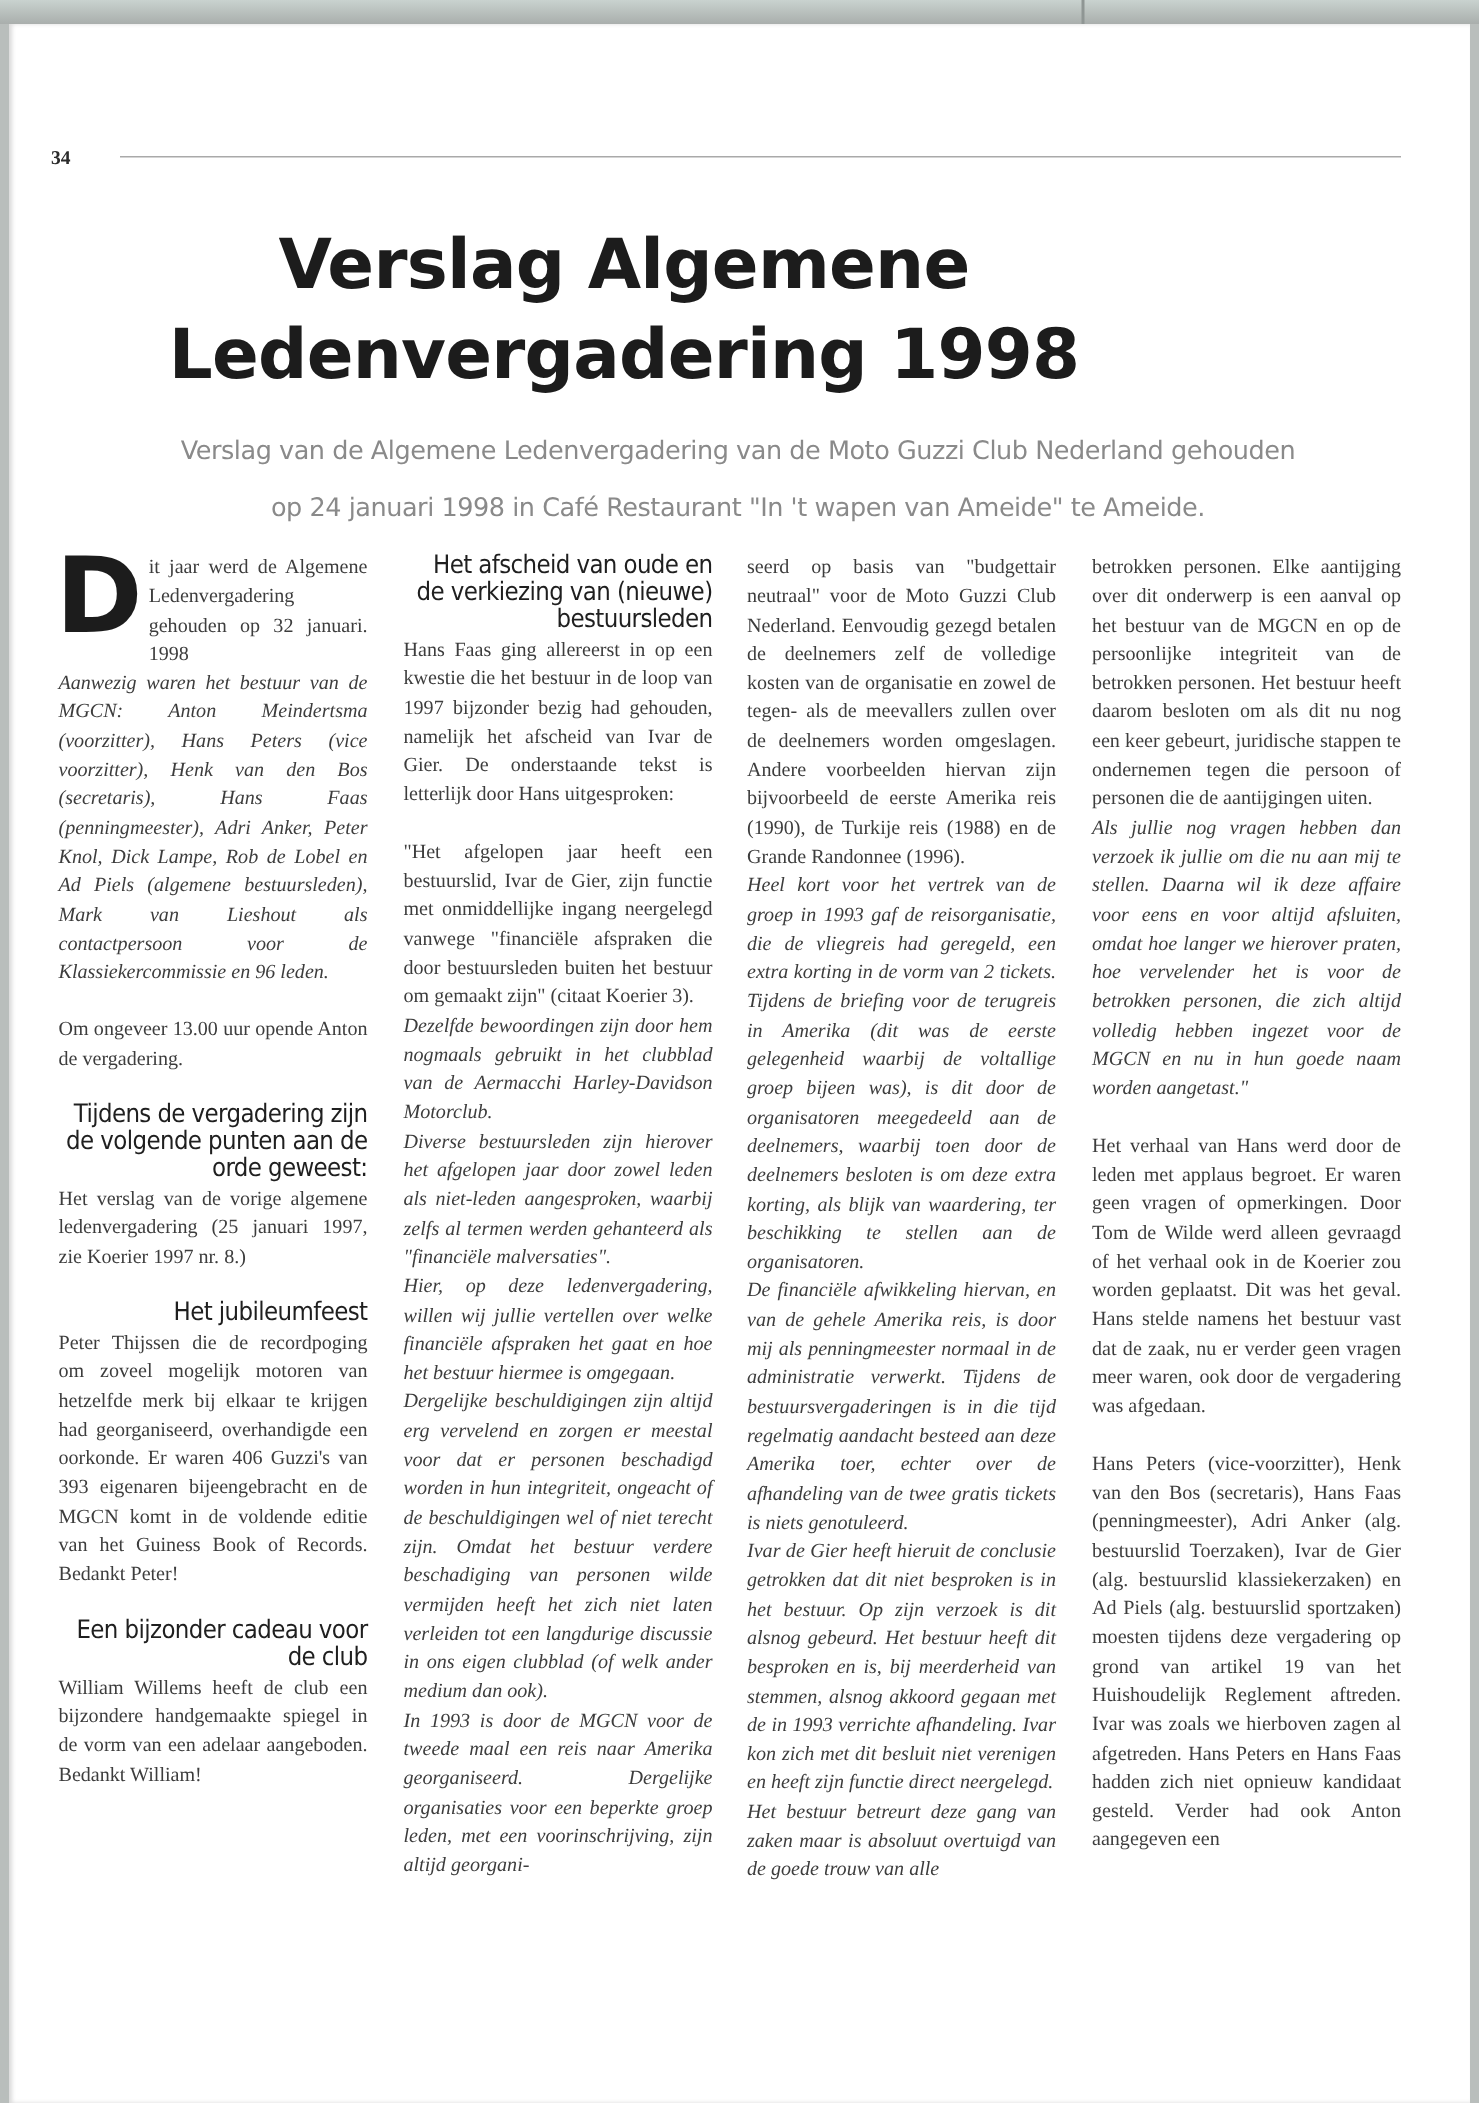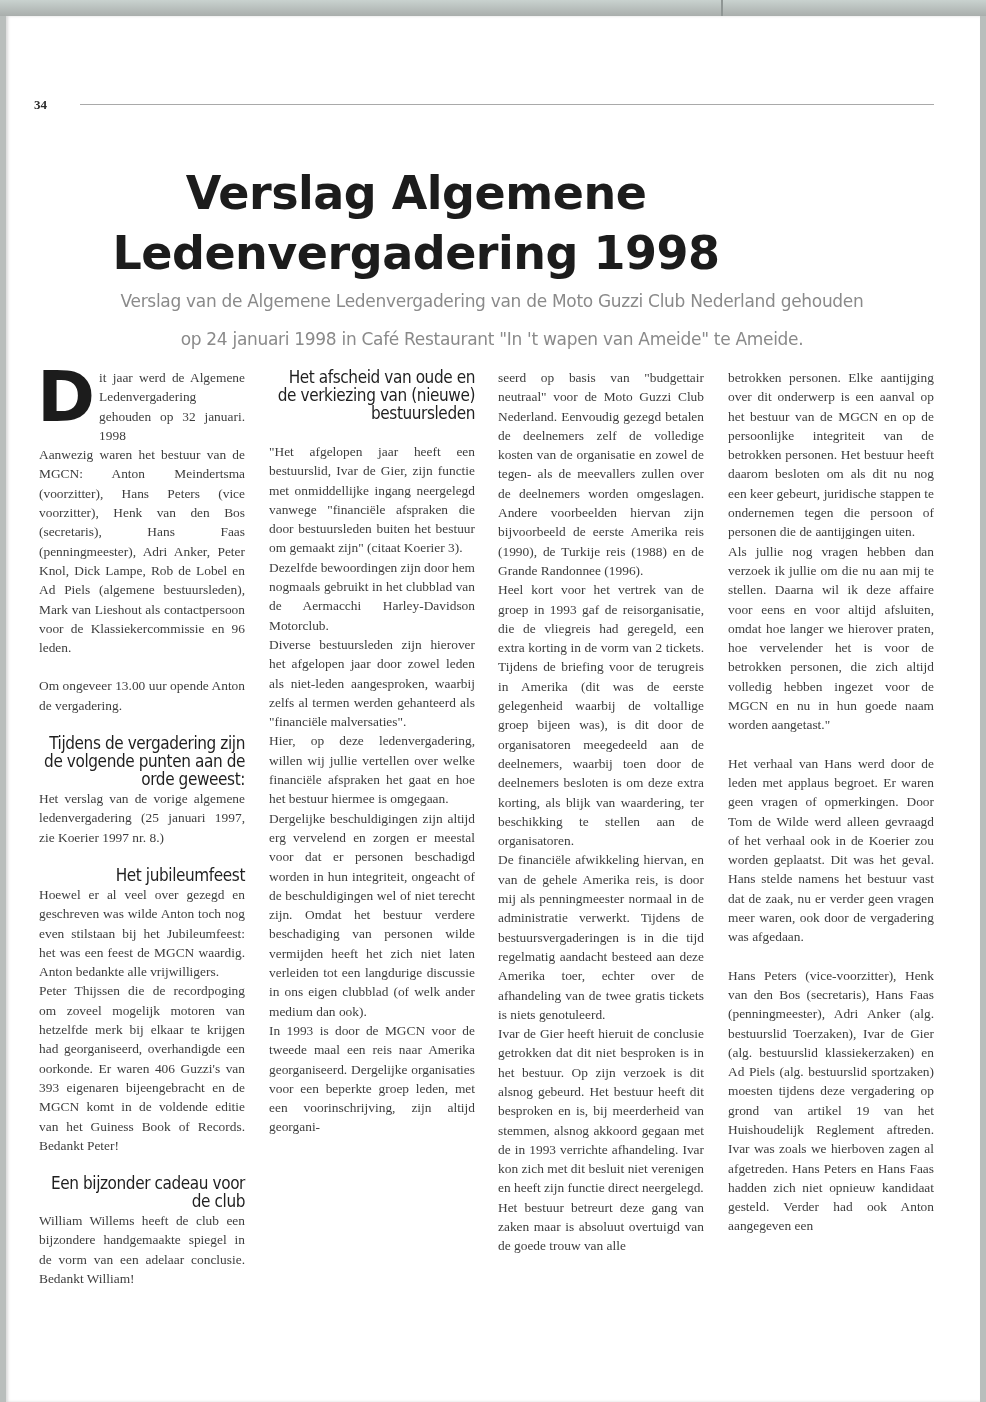--- a/index.html
+++ b/index.html
@@ -15,39 +15,39 @@
       position: absolute; left: 6px; top: 16px; width: 974px; height: 1386px;
       background: #ffffff;
       box-shadow: inset 2px 0 3px rgba(0,0,0,0.15);
     }
     .page-number {
       position: absolute; left: 34px; top: 97px;
       font-family: Liberation Serif, serif; font-weight: bold; font-size: 13px; color: #2b2b2b;
     }
     .header-rule { position: absolute; left: 80px; top: 104px; width: 854px; height: 1px; background: #a9a9a9; }
     .title {
-      position: absolute; left: 0; top: 163px; width: 832px; text-align: center;
+      position: absolute; left: 0; top: 146px; width: 832px; text-align: center;
       font-family: "DejaVu Sans", sans-serif; font-weight: bold; font-size: 46px; line-height: 60px;
       color: #1c1c1c; letter-spacing: -0.5px;
     }
     .subtitle {
       position: absolute; left: 0; top: 282px; width: 984px; text-align: center;
       font-family: "DejaVu Sans", sans-serif; font-size: 17px; line-height: 38px; color: #8a8a8a;
       letter-spacing: -0.3px;
     }
     .col {
       position: absolute; top: 368px; width: 206px;
       font-size: 13.4px; line-height: 19.3px; color: #3d3d3d; text-align: justify;
     }
     .col1 { left: 39px; }
     .col2 { left: 269px; }
     .col3 { left: 498px; }
     .col4 { left: 728px; }
     .col p { margin: 0; }
-    .col p + p { margin-top: 0; }
+    .col p + p { margin-top: 0; font-style: italic; }
     .gap { height: 19px; }
     .heading {
       font-family: "DejaVu Sans Condensed", "DejaVu Sans", sans-serif; font-weight: normal;
       font-size: 17px; line-height: 18px; color: #1f1f1f; margin: 0 0 1px 0;
       letter-spacing: -0.4px; text-align: right;
     }
     .dropcap {
       float: left; font-family: "DejaVu Sans", sans-serif; font-weight: bold;
       font-size: 70px; line-height: 54px; height: 56px; color: #1c1c1c; margin: 2px 4px 0 -2px;
     }
@@ -79,29 +79,29 @@
     <span class="dropcap">D</span><span>it jaar werd de Algemene Ledenvergadering gehouden op 32 januari. 1998</span>
   </p>
   <p>Aanwezig waren het bestuur van de MGCN: Anton Meindertsma (voorzitter), Hans Peters (vice voorzitter), Henk van den Bos (secretaris), Hans Faas (penningmeester), Adri Anker, Peter Knol, Dick Lampe, Rob de Lobel en Ad Piels (algemene bestuursleden), Mark van Lieshout als contactpersoon voor de Klassiekercommissie en 96 leden.</p>
   <div class="gap"></div>
   <p>Om ongeveer 13.00 uur opende Anton de vergadering.</p>
   <div class="gap"></div>
   <div class="heading">Tijdens de vergadering zijn de volgende punten aan de orde geweest:</div>
   <p>Het verslag van de vorige algemene ledenvergadering (25 januari 1997, zie Koerier 1997 nr. 8.)</p>
   <div class="gap"></div>
   <div class="heading">Het jubileumfeest</div>
-  <p>Hoewel er al veel over gezegd en geschreven was wilde Anton toch nog even stilstaan bij het Jubileumfeest: het was een feest de MGCN waardig. Anton bedankte alle vrijwilligers.</p>
   <p>Peter Thijssen die de recordpoging om zoveel mogelijk motoren van hetzelfde merk bij elkaar te krijgen had georganiseerd, overhandigde een oorkonde. Er waren 406 Guzzi's van 393 eigenaren bijeengebracht en de MGCN komt in de voldende editie van het Guiness Book of Records. Bedankt Peter!</p>
   <div class="gap"></div>
   <div class="heading">Een bijzonder cadeau voor de club</div>
-  <p>William Willems heeft de club een bijzondere handgemaakte spiegel in de vorm van een adelaar conclusie. Bedankt William!</p>
+  <p>William Willems heeft de club een bijzondere handgemaakte spiegel in de vorm van een adelaar aangeboden. Bedankt William!</p>
 </div>
 
 <div class="col col2">
   <div class="heading">Het afscheid van oude en de verkiezing van (nieuwe) bestuursleden</div>
+  <p>Hans Faas ging allereerst in op een kwestie die het bestuur in de loop van 1997 bijzonder bezig had gehouden, namelijk het afscheid van Ivar de Gier. De onderstaande tekst is letterlijk door Hans uitgesproken:</p>
   <div class="gap"></div>
   <p>"Het afgelopen jaar heeft een bestuurslid, Ivar de Gier, zijn functie met onmiddellijke ingang neergelegd vanwege "financiële afspraken die door bestuursleden buiten het bestuur om gemaakt zijn" (citaat Koerier 3).</p>
   <p>Dezelfde bewoordingen zijn door hem nogmaals gebruikt in het clubblad van de Aermacchi Harley-Davidson Motorclub.</p>
   <p>Diverse bestuursleden zijn hierover het afgelopen jaar door zowel leden als niet-leden aangesproken, waarbij zelfs al termen werden gehanteerd als "financiële malversaties".</p>
   <p>Hier, op deze ledenvergadering, willen wij jullie vertellen over welke financiële afspraken het gaat en hoe het bestuur hiermee is omgegaan.</p>
   <p>Dergelijke beschuldigingen zijn altijd erg vervelend en zorgen er meestal voor dat er personen beschadigd worden in hun integriteit, ongeacht of de beschuldigingen wel of niet terecht zijn. Omdat het bestuur verdere beschadiging van personen wilde vermijden heeft het zich niet laten verleiden tot een langdurige discussie in ons eigen clubblad (of welk ander medium dan ook).</p>
   <p>In 1993 is door de MGCN voor de tweede maal een reis naar Amerika georganiseerd. Dergelijke organisaties voor een beperkte groep leden, met een voorinschrijving, zijn altijd georgani-</p>
 </div>
 
 <div class="col col3">

